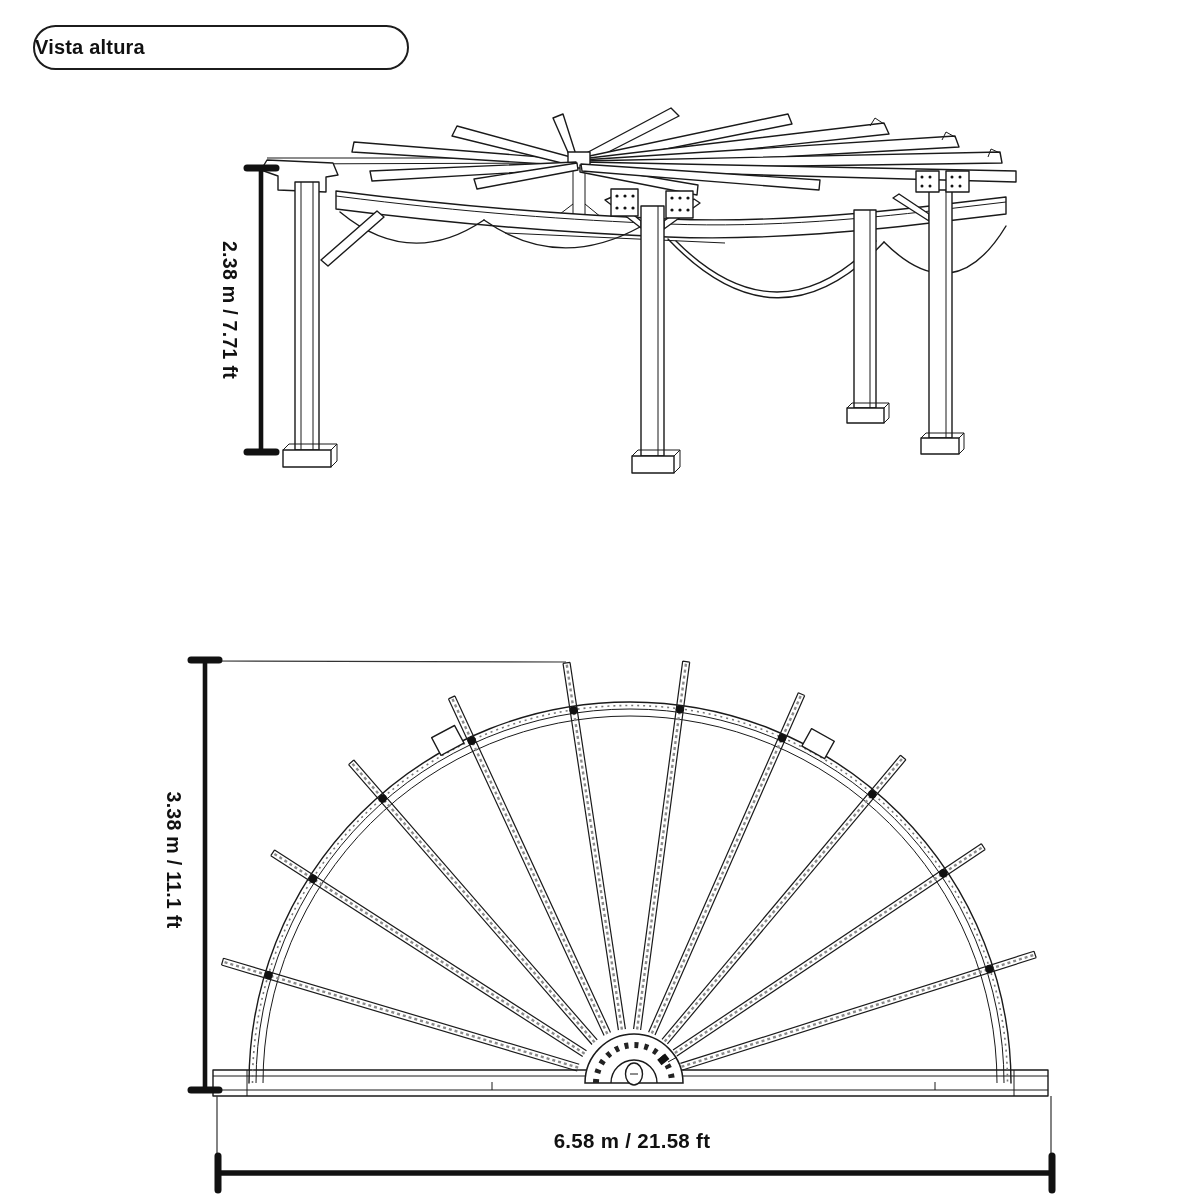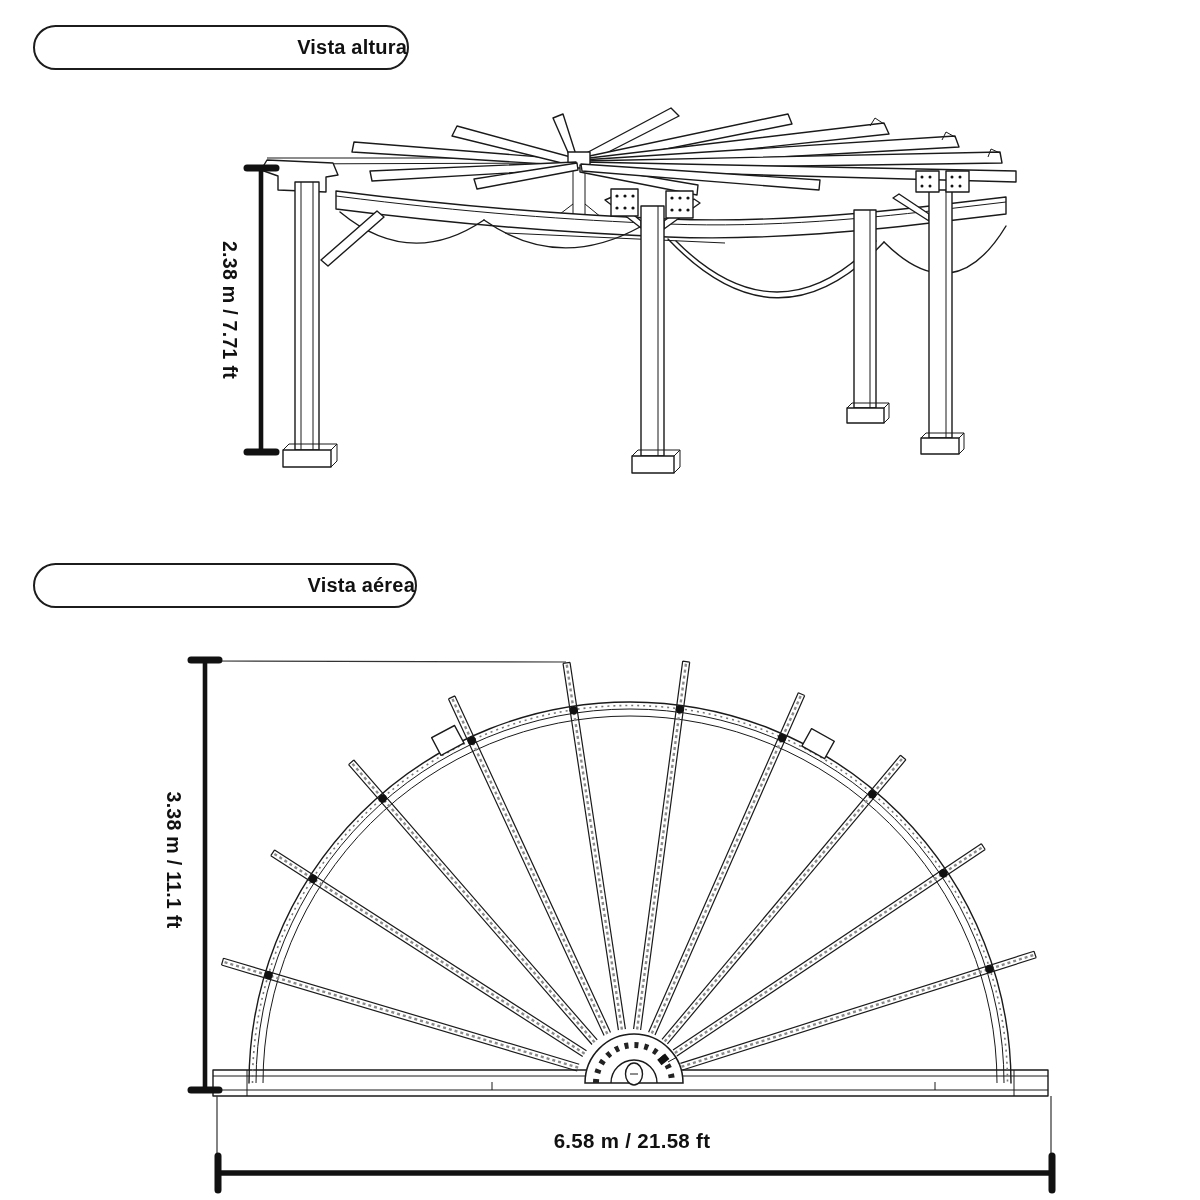--- a/index.html
+++ b/index.html
@@ -2,21 +2,21 @@
 <html><head>
 <meta charset="utf-8">
 <style>
   html,body{margin:0;padding:0;background:#fff;}
   .canvas{
     position:relative;width:1200px;height:1200px;background:#ffffff;
     font-family:"Liberation Sans", sans-serif;color:#111;overflow:hidden;
   }
   .pill{
     position:absolute;height:41px;border:2.5px solid #1c1c1c;border-radius:23px;
-    display:flex;align-items:center;justify-content:flex-end;background:#fff;
+    display:flex;align-items:center;justify-content:flex-start;background:#fff;
     font-size:20px;font-weight:700;letter-spacing:.2px;color:#111;
   }
   .pill-height{left:33px;top:25px;width:372px;}
   .pill-aerial{left:33px;top:563px;width:380px;}
   svg{position:absolute;left:0;}
   svg text{font-family:"Liberation Sans", sans-serif;font-weight:700;fill:#111;}
   .dim-text{font-size:19.5px;letter-spacing:.3px;}
   .outline{fill:#ffffff;stroke:#1a1a1a;stroke-width:1.4;stroke-linejoin:round;}
   .ln{fill:none;stroke:#1a1a1a;stroke-width:1.4;stroke-linecap:round;}
   .thin{fill:none;stroke:#1a1a1a;stroke-width:1;}
@@ -145,23 +145,20 @@
     </g>
 
     <g>
       <line class="dim" x1="261" y1="168" x2="261" y2="452"></line>
       <line class="dimcap" x1="247" y1="168" x2="276" y2="168"></line>
       <line class="dimcap" x1="247" y1="452" x2="276" y2="452"></line>
     </g>
     <text class="dim-text" transform="translate(228 310) rotate(90)" text-anchor="middle" dominant-baseline="middle">2.38 m / 7.71 ft</text>
   </svg>
 
-  <div class="pill pill-aerial">
-    <span>Vista aérea</span>
-  </div>
 
   <svg style="top:610px;" width="1200" height="590" viewBox="0 610 1200 590">
 
     <g>
       <rect class="outline" x="213" y="1070" width="835" height="26"></rect>
       <path class="thin" d="M 213,1076 L 1048,1076 M 213,1090 L 1048,1090"></path>
       <path class="thin" d="M 247,1070 L 247,1096 M 1014,1070 L 1014,1096"></path>
       <path class="thin" d="M 492,1082 L 492,1090 M 935,1082 L 935,1090"></path>
     </g>
 

